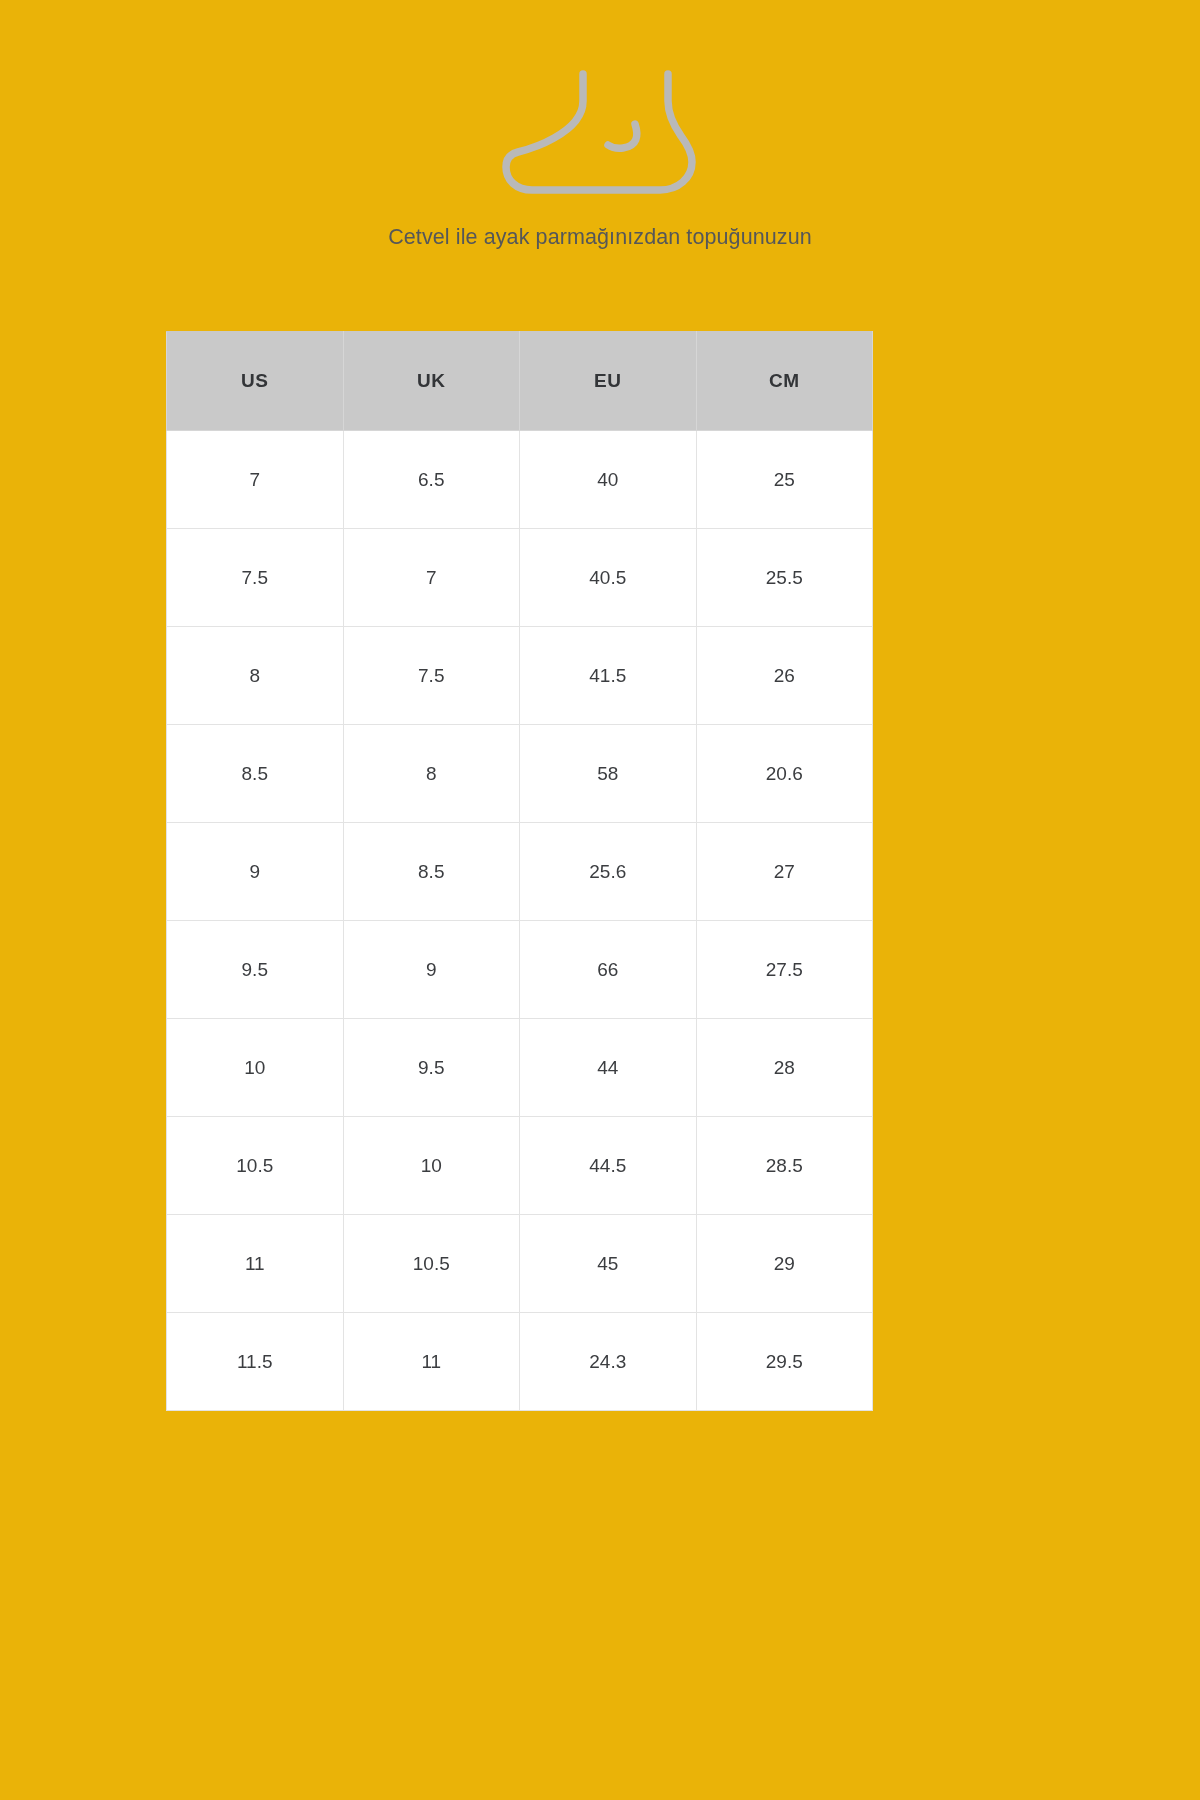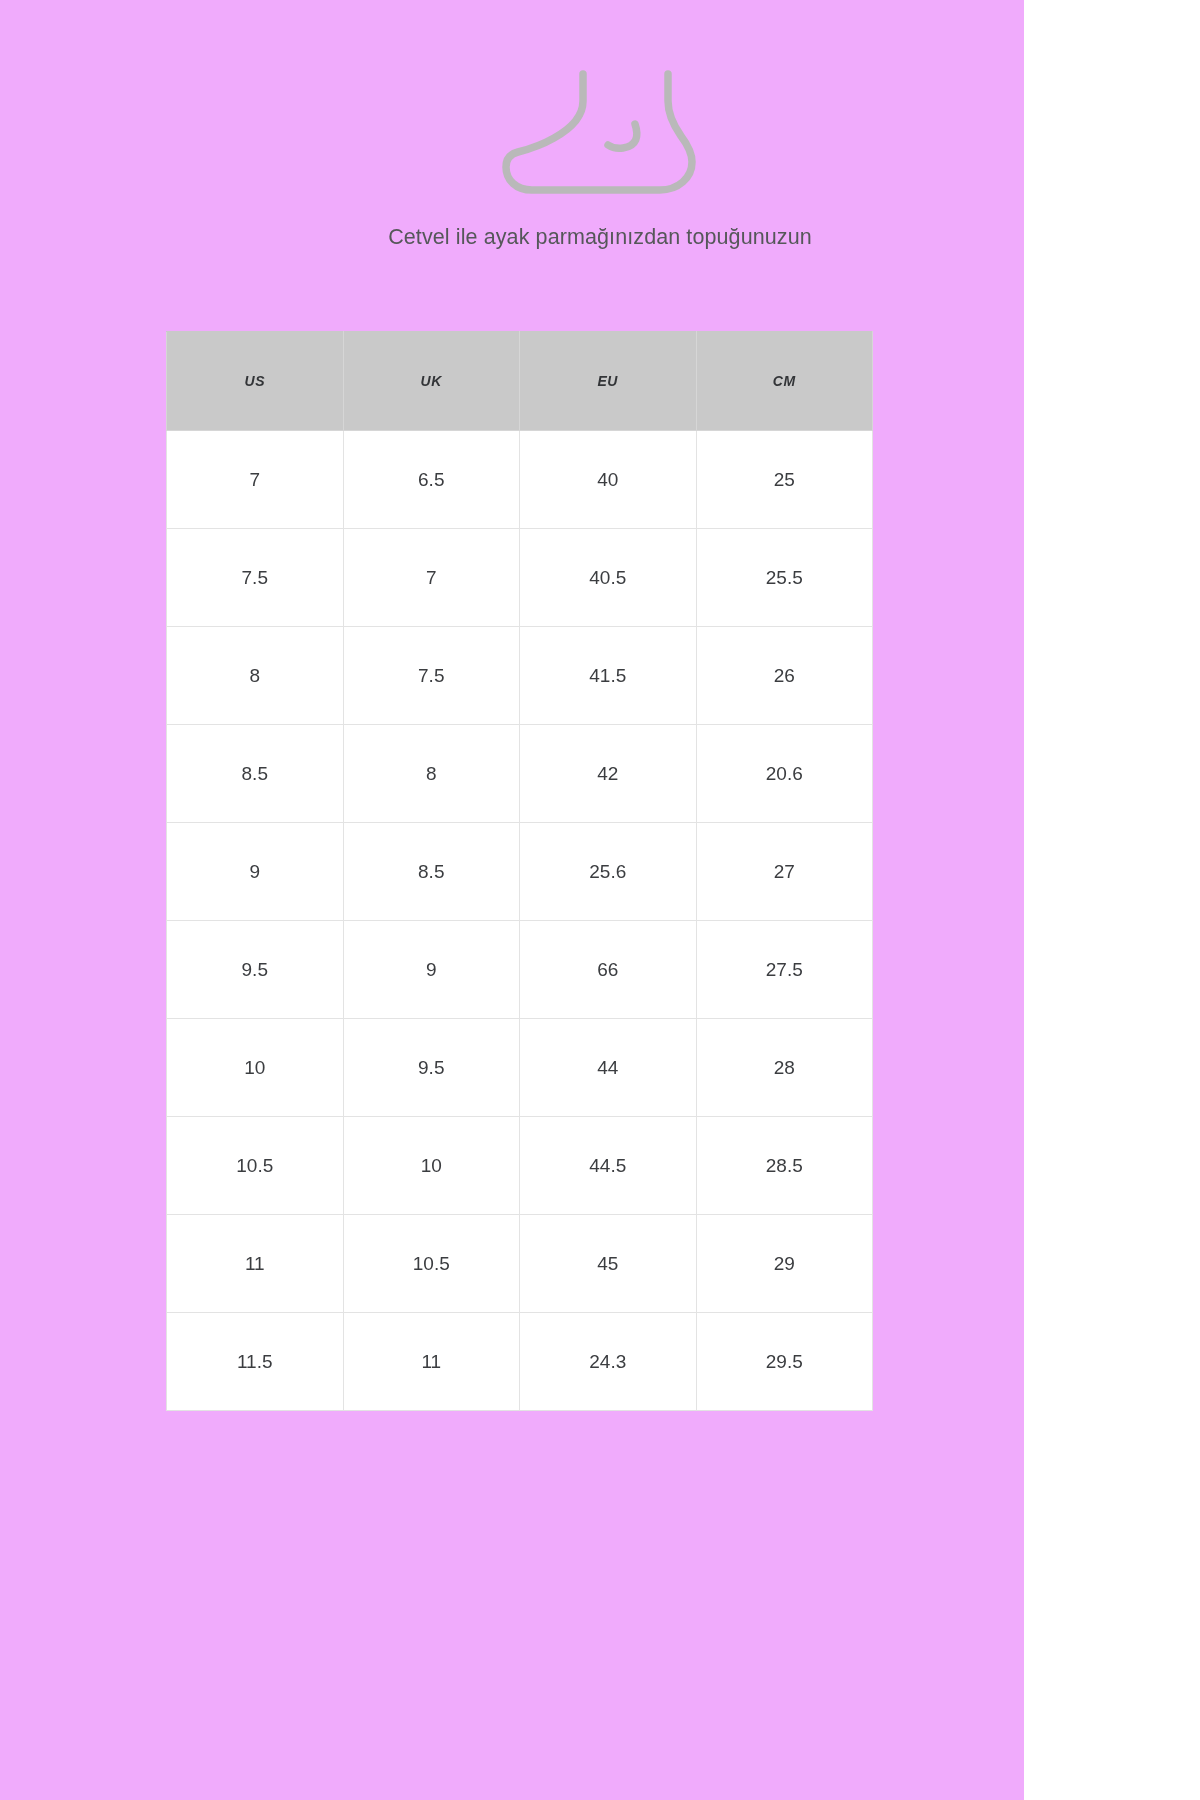--- a/index.html
+++ b/index.html
@@ -11,23 +11,23 @@
   body {
     width: 1200px;
     height: 1800px;
     font-family: "Liberation Sans", sans-serif;
     -webkit-font-smoothing: antialiased;
     overflow: hidden;
   }
 
   .page {
     position: relative;
-    width: 1024px;
+    width: 1200px;
     height: 1800px;
-    background: #f0abfc;
+    background: #eab308;
     box-sizing: border-box;
   }
 
   
   .icon-wrap {
     position: absolute;
     top: 68px;
     left: 0;
     width: 1200px;
     display: flex;
@@ -76,25 +76,24 @@
     text-align: center;
     border: 1px solid #e3e3e3;
     box-sizing: border-box;
   }
   table.size-table thead th {
     background: #c9c9c9;
     border-color: #d6d6d6;
     border-top-color: #c9c9c9;
     height: 99px;
     color: #333538;
-    font-size: 14px;
+    font-size: 19px;
     font-weight: 700;
     letter-spacing: 0.6px;
     vertical-align: middle;
-    font-style: italic;
   }
   table.size-table tbody td {
     height: 98px;
     color: #3b3d40;
     font-size: 19px;
     font-weight: 400;
     vertical-align: middle;
     background: #ffffff;
   }
 </style>
@@ -139,21 +138,21 @@
         </tr>
         <tr>
           <td>8</td>
           <td>7.5</td>
           <td>41.5</td>
           <td>26</td>
         </tr>
         <tr>
           <td>8.5</td>
           <td>8</td>
-          <td>42</td>
+          <td>58</td>
           <td>20.6</td>
         </tr>
         <tr>
           <td>9</td>
           <td>8.5</td>
           <td>25.6</td>
           <td>27</td>
         </tr>
         <tr>
           <td>9.5</td>

